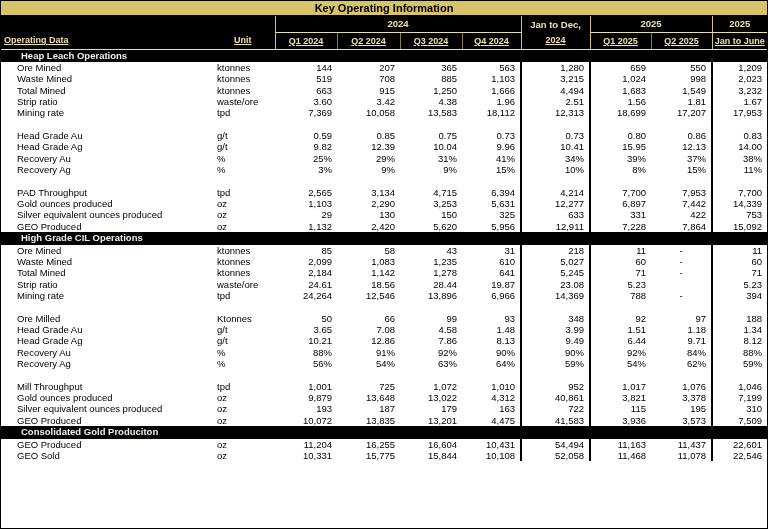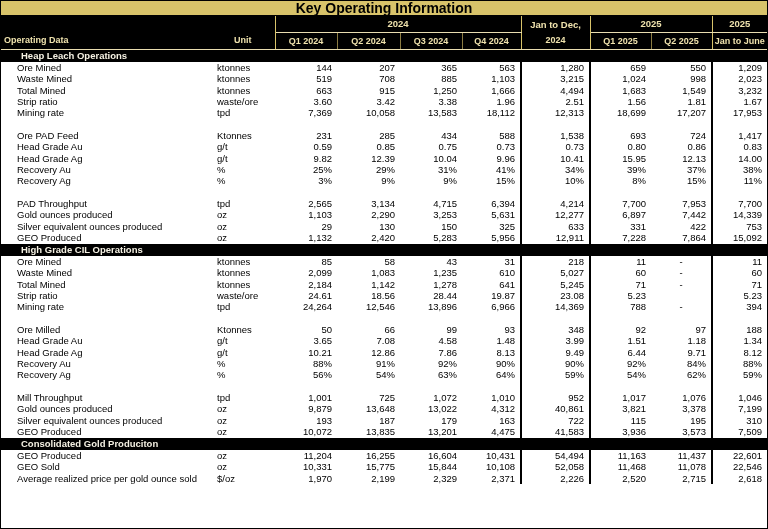--- a/index.html
+++ b/index.html
@@ -1,25 +1,25 @@
 <!DOCTYPE html>
 <html><head>
 <meta charset="utf-8">
 <style>
   html,body{margin:0;padding:0;background:#fff;}
   body{width:768px;height:529px;font-family:"Liberation Sans","DejaVu Sans",sans-serif;}
   .sheet{width:768px;height:529px;box-sizing:border-box;border:1px solid #000;background:#fff;overflow:hidden;}
   .title-band{height:14px;background:#D8C36A;border-bottom:1px solid #000;display:flex;align-items:center;justify-content:center;}
-  .title-band span{font-size:14px;font-weight:bold;color:#000;}
+  .title-band span{font-size:11px;font-weight:bold;color:#000;}
   table{width:766px;border-collapse:collapse;table-layout:fixed;}
   td{overflow:hidden;white-space:nowrap;box-sizing:border-box;padding:0;}
   
   .hrow td{background:#000;color:#EFE2AD;font-weight:bold;}
   .hrow-group td{height:16px;font-size:9.5px;text-align:center;vertical-align:middle;}
-  .hrow-cols td{height:17px;font-size:9px;text-align:center;vertical-align:middle;}
+  .hrow-cols td{height:17px;font-size:9px;text-align:center;vertical-align:middle;text-decoration:underline;}
   .u{border-bottom:1px solid #E9DDB0;}
   .ub{border-bottom:1px solid #E9DDB0;}
   .gbg{border-right:1px solid #D8C36A;}
   .sep{border-left:1px solid #8C7C42;}
   .lblh{text-align:left !important;padding-left:3px;}
   
   .section{background:#000;color:#F5F1E3;font-weight:bold;font-size:9.5px;height:12.5px;line-height:12.5px;padding-left:20px;}
   
   tbody td{height:11.35px;line-height:11.35px;font-size:9.5px;color:#000;vertical-align:middle;}
   .lbl{text-align:left;padding-left:16px;}
@@ -109,21 +109,21 @@
           <td class="num gb">4,494</td>
           <td class="num">1,683</td>
           <td class="num gb">1,549</td>
           <td class="num">3,232</td>
         </tr>
         <tr>
           <td class="lbl">Strip ratio</td>
           <td class="unit">waste/ore</td>
           <td class="num">3.60</td>
           <td class="num">3.42</td>
-          <td class="num">3.38</td>
+          <td class="num">4.38</td>
           <td class="num gb">1.96</td>
           <td class="num gb">2.51</td>
           <td class="num">1.56</td>
           <td class="num gb">1.81</td>
           <td class="num">1.67</td>
         </tr>
         <tr>
           <td class="lbl">Mining rate</td>
           <td class="unit">tpd</td>
           <td class="num">7,369</td>
@@ -141,32 +141,20 @@
           <td class="num"></td>
           <td class="num"></td>
           <td class="num"></td>
           <td class="num gb"></td>
           <td class="num gb"></td>
           <td class="num"></td>
           <td class="num gb"></td>
           <td class="num"></td>
         </tr>
         <tr>
-          <td class="lbl">Ore PAD Feed</td>
-          <td class="unit">Ktonnes</td>
-          <td class="num">231</td>
-          <td class="num">285</td>
-          <td class="num">434</td>
-          <td class="num gb">588</td>
-          <td class="num gb">1,538</td>
-          <td class="num">693</td>
-          <td class="num gb">724</td>
-          <td class="num">1,417</td>
-        </tr>
-        <tr>
           <td class="lbl">Head Grade Au</td>
           <td class="unit">g/t</td>
           <td class="num">0.59</td>
           <td class="num">0.85</td>
           <td class="num">0.75</td>
           <td class="num gb">0.73</td>
           <td class="num gb">0.73</td>
           <td class="num">0.80</td>
           <td class="num gb">0.86</td>
           <td class="num">0.83</td>
@@ -253,21 +241,21 @@
           <td class="num gb">633</td>
           <td class="num">331</td>
           <td class="num gb">422</td>
           <td class="num">753</td>
         </tr>
         <tr class="bold">
           <td class="lbl">GEO Produced</td>
           <td class="unit">oz</td>
           <td class="num">1,132</td>
           <td class="num">2,420</td>
-          <td class="num">5,283</td>
+          <td class="num">5,620</td>
           <td class="num gb">5,956</td>
           <td class="num gb">12,911</td>
           <td class="num">7,228</td>
           <td class="num gb">7,864</td>
           <td class="num">15,092</td>
         </tr>
         <tr>
           <td colspan="10" class="section">High Grade CIL Operations</td>
         </tr>
         <tr>
@@ -482,27 +470,15 @@
           <td class="unit">oz</td>
           <td class="num">10,331</td>
           <td class="num">15,775</td>
           <td class="num">15,844</td>
           <td class="num gb">10,108</td>
           <td class="num gb">52,058</td>
           <td class="num">11,468</td>
           <td class="num gb">11,078</td>
           <td class="num">22,546</td>
         </tr>
-        <tr>
-          <td class="lbl">Average realized price per gold ounce sold</td>
-          <td class="unit">$/oz</td>
-          <td class="num">1,970</td>
-          <td class="num">2,199</td>
-          <td class="num">2,329</td>
-          <td class="num gb">2,371</td>
-          <td class="num gb">2,226</td>
-          <td class="num">2,520</td>
-          <td class="num gb">2,715</td>
-          <td class="num">2,618</td>
-        </tr>
       </tbody>
   </table>
 </div>
 
 </body></html>

